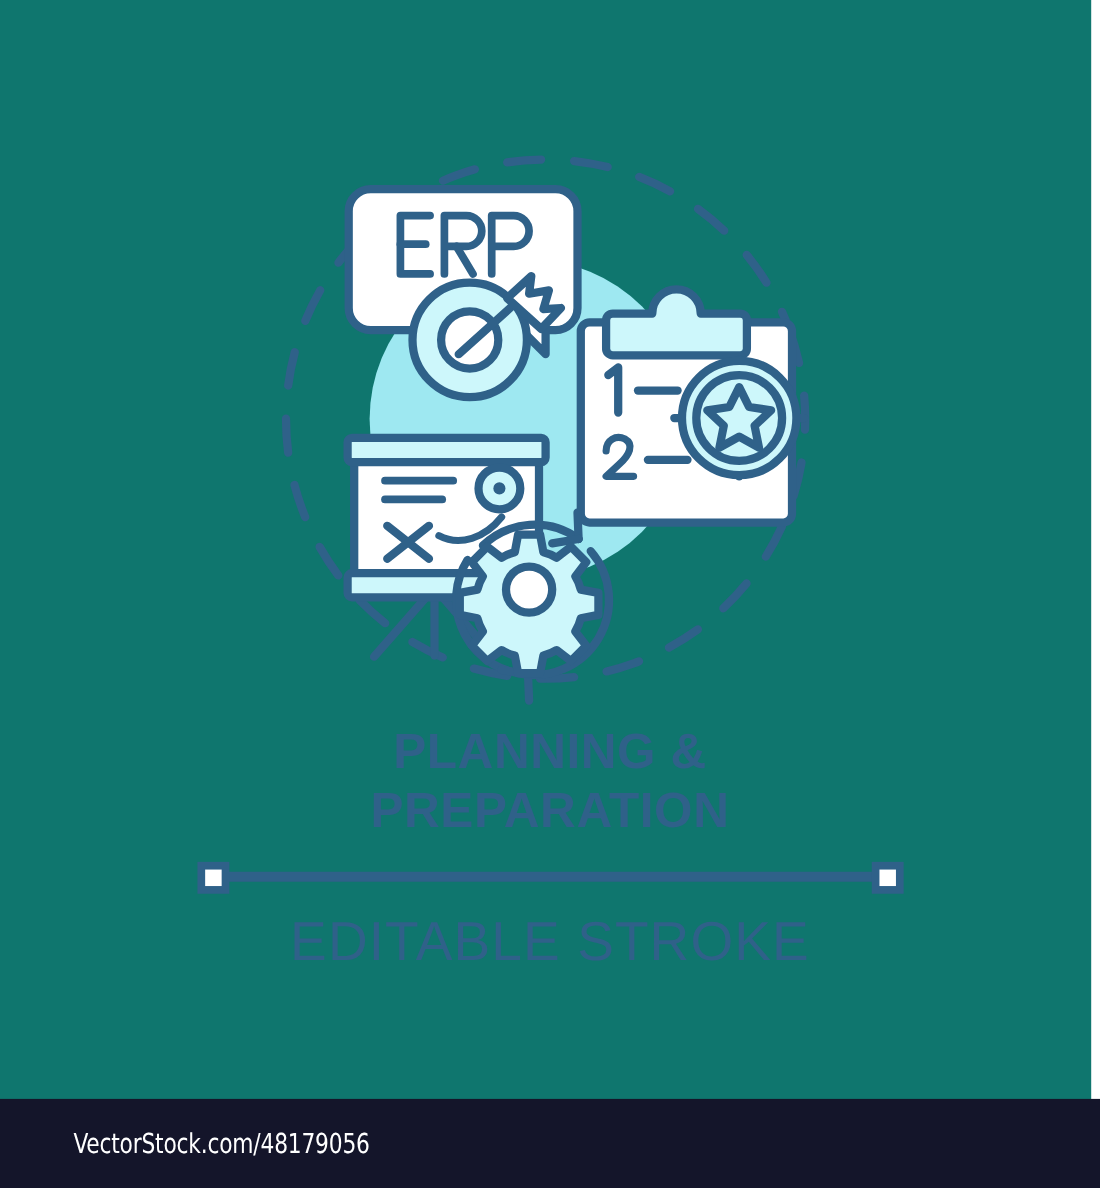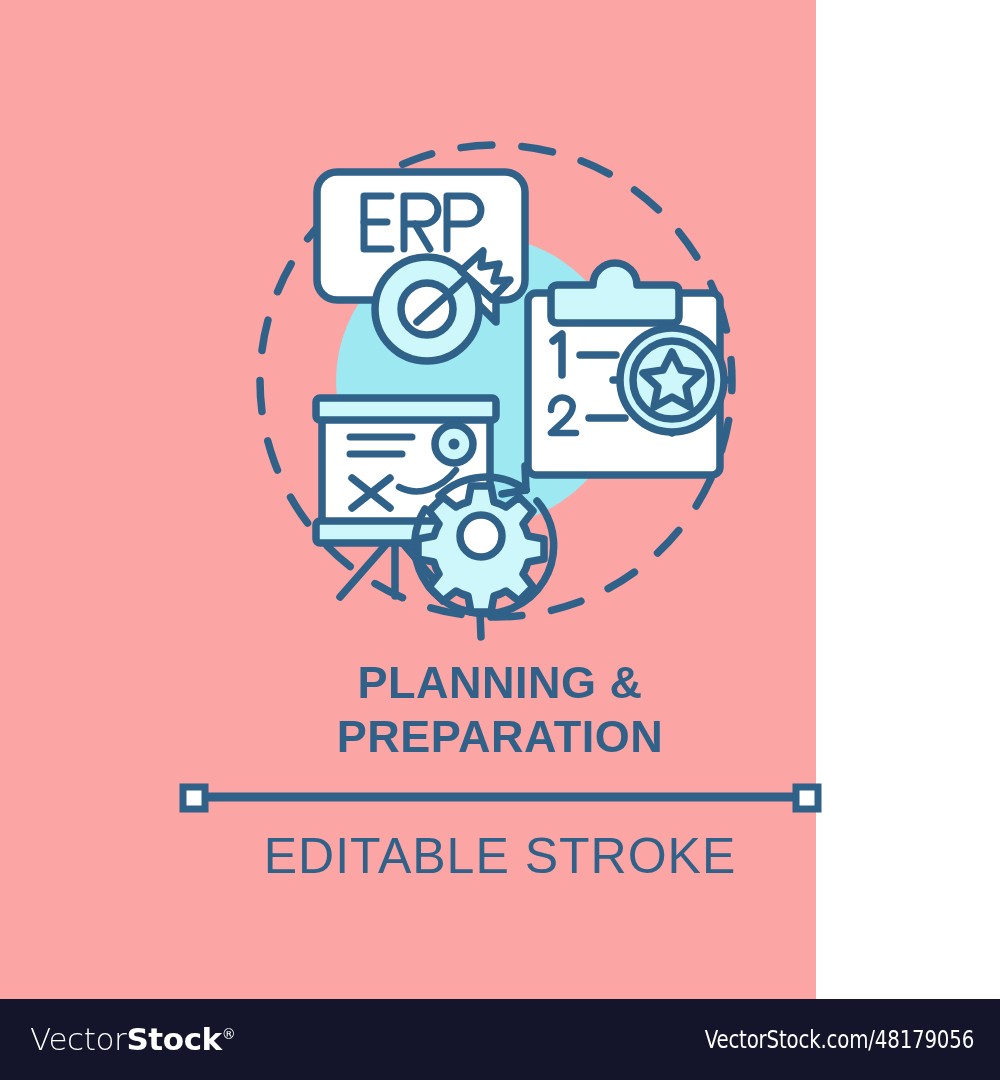--- a/index.html
+++ b/index.html
@@ -11,23 +11,23 @@
     width: 1000px;
     height: 1080px;
     position: relative;
     font-family: "Liberation Sans", sans-serif;
     overflow: hidden;
   }
 
   #stage {
     position: absolute;
     left: 0; top: 0;
-    width: 816px;
+    width: 992px;
     height: 1000px;
-    background: #fca5a5;
+    background: #0f766e;
   }
 
   #illustration {
     position: absolute;
     left: 0;
     top: 0;
     width: 1000px;
     height: 1000px;
     display: block;
   }
@@ -193,15 +193,14 @@
       <path d="M200 797 L802 797" stroke="#2f6189" stroke-width="9" fill="none"></path>
       <rect x="183" y="787" width="22" height="22" fill="#ffffff" stroke="#2f6189" stroke-width="7"></rect>
       <rect x="796" y="787" width="22" height="22" fill="#ffffff" stroke="#2f6189" stroke-width="7"></rect>
       <text x="500" y="873" text-anchor="middle" font-family="Liberation Sans, sans-serif" font-size="50" letter-spacing="1" fill="#2f6189" id="stroke-label">EDITABLE STROKE</text>
     </g>
 
   </svg>
 </div>
 
 <div id="footer-bar">
-  <div class="wm-logo"><span class="thin">Vector</span><span class="bold">Stock</span><span class="reg">®</span></div>
   <div class="wm-url">VectorStock.com/48179056</div>
 </div>
 
 </body></html>

